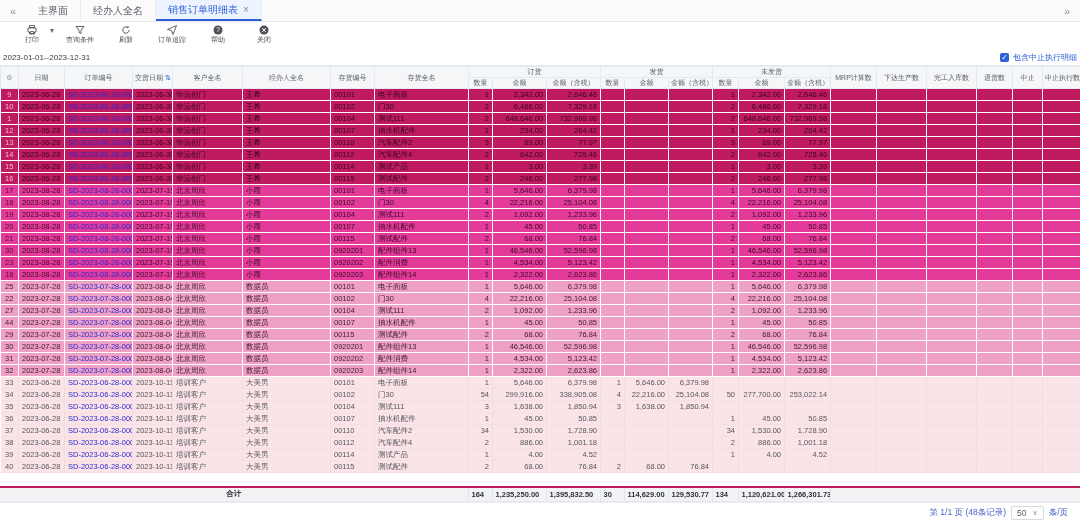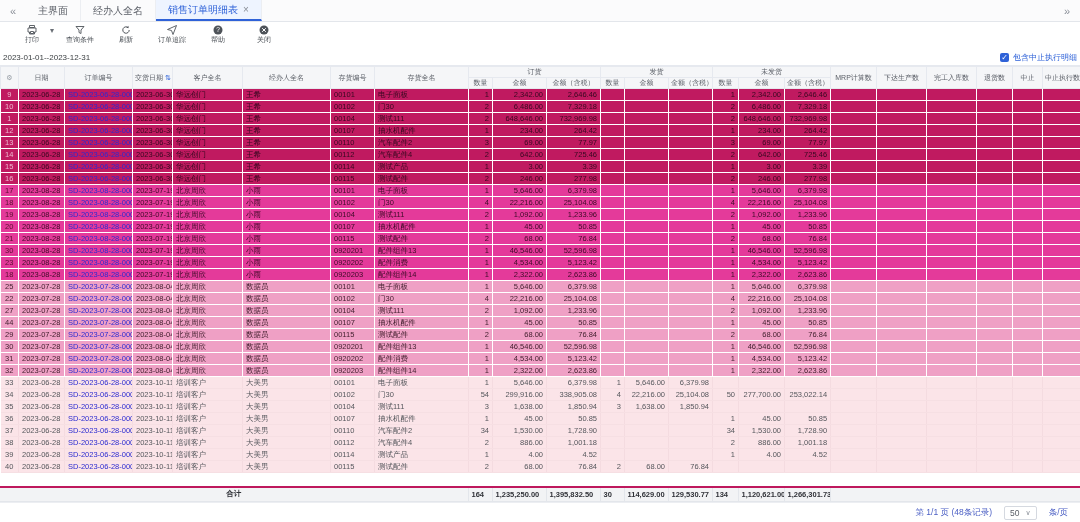--- a/index.html
+++ b/index.html
@@ -60,21 +60,21 @@
   td.link { color:#2b2bd0; cursor:pointer; }
   .hdr-icon { color:#9aa0a8; }
   .sort-ic { color:#2f62d8; font-size:7px; }
 
   
   table.grid.total { flex:0 0 auto; border-top:2px solid #be185d; }
   table.grid.total td { background:#f2f3f5; font-weight:bold; color:#303238;
     height:15px; border-right:1px solid #e3e6eb; border-bottom:1px solid #e3e6eb; }
   td.sum-label { text-align:left; font-size:8px; }
   .pagebar { height:20px; flex:0 0 auto; display:flex; align-items:center;
-    justify-content:flex-end; gap:12px; padding:0 12px; font-size:8.5px; color:#4b5fc4;
+    justify-content:flex-end; gap:5px; padding:0 12px; font-size:8.5px; color:#4b5fc4;
     background:#fff; border-top:1px solid #eceef2; }
   .pagesize { display:inline-flex; align-items:center; gap:6px;
     border:1px solid #d5d9e0; border-radius:2px; padding:1px 5px; color:#5a5e66;
     cursor:pointer; background:#fff; }
   .pagesize .caret { font-size:7px; color:#8a8f98; }
 </style>
 </head>
 <body>
 
 <div class="page">

